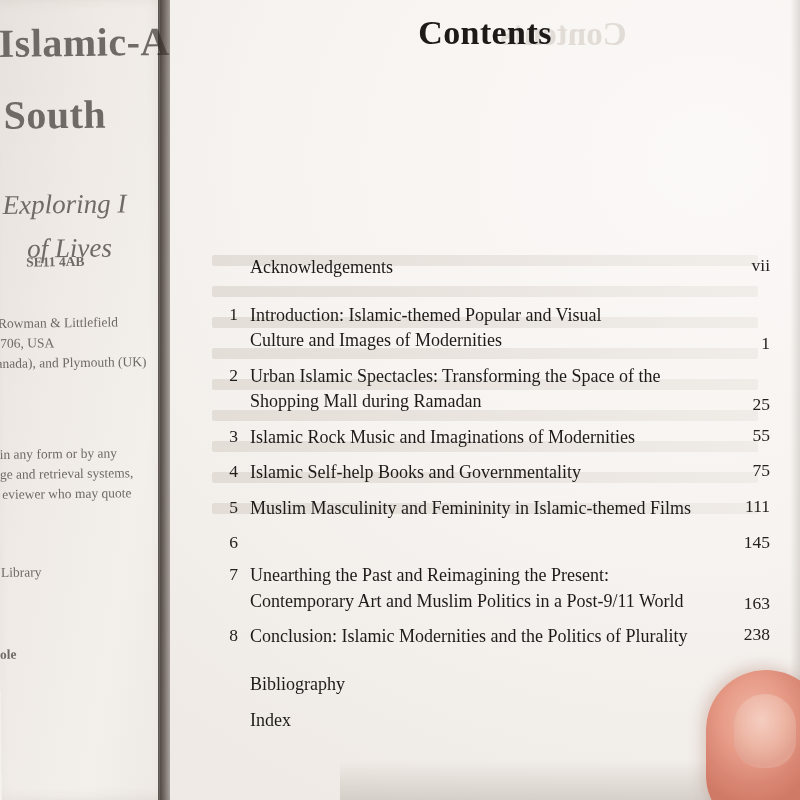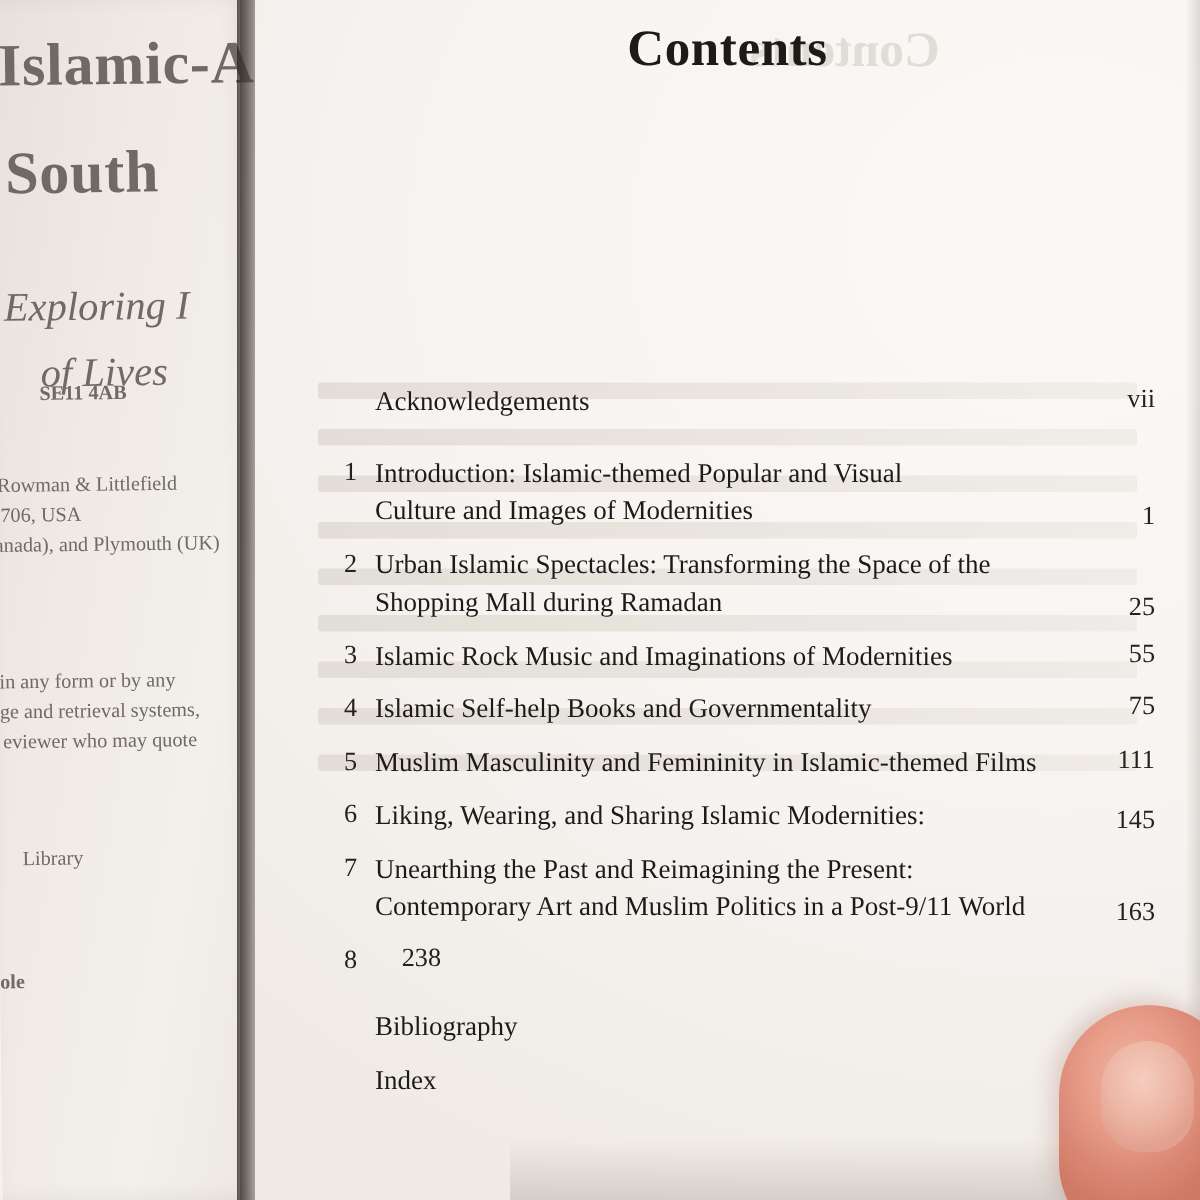--- a/index.html
+++ b/index.html
@@ -231,21 +231,21 @@
     <div class="lp-text lp-small" style="left:2px; top:321px;">Rowman &amp; Littlefield</div>
     <div class="lp-text lp-small" style="left:4px; top:341px;">706, USA</div>
     <div class="lp-text lp-small" style="left:0px; top:361px;">anada), and Plymouth (UK)</div>
 
     <div class="lp-text lp-faint" style="left:16px; top:404px;">&nbsp;</div>
 
     <div class="lp-text lp-small" style="left:2px; top:452px;">in any form or by any</div>
     <div class="lp-text lp-small" style="left:2px; top:472px;">ge and retrieval systems,</div>
     <div class="lp-text lp-small" style="left:4px; top:492px;">eviewer who may quote</div>
 
-    <div class="lp-text lp-small" style="left:16px; top:570px;">Library</div>
+    <div class="lp-text lp-small" style="left:2px; top:570px;">Library</div>
     <div class="lp-text lp-bold" style="left:0px; top:652px;">ole</div>
   </div>
 
   <div class="gutter-dark"></div>
   <div class="gutter"></div>
 
   <div class="right-page">
 
     <div class="bleed-title">Contents</div>
 
@@ -304,36 +304,36 @@
 
       <div class="toc-row">
         <div class="toc-num">5</div>
         <div class="toc-title">Muslim Masculinity and Femininity in Islamic-themed Films</div>
         <div class="toc-page">111</div>
       </div>
 
       <div class="toc-row two-line">
         <div class="toc-num">6</div>
         <div class="toc-title">
-          <span class="l1">Liking, Wearing, and Sharing Islamic Modernities:</span>
         </div>
         <div class="toc-page">145</div>
       </div>
 
       <div class="toc-row two-line">
         <div class="toc-num">7</div>
         <div class="toc-title">
           <span class="l1">Unearthing the Past and Reimagining the Present:</span>
           <span class="l2">Contemporary Art and Muslim Politics in a Post-9/11 World</span>
         </div>
         <div class="toc-page">163</div>
       </div>
 
       <div class="toc-row">
         <div class="toc-num">8</div>
+        <div class="toc-title">Conclusion: Islamic Modernities and the Politics of Plurality</div>
         <div class="toc-page">238</div>
       </div>
 
       <div class="gap-big"></div>
 
       <div class="toc-row plain">
         <div class="toc-num"></div>
         <div class="toc-title">Bibliography</div>
         <div class="toc-page">193</div>
       </div>

